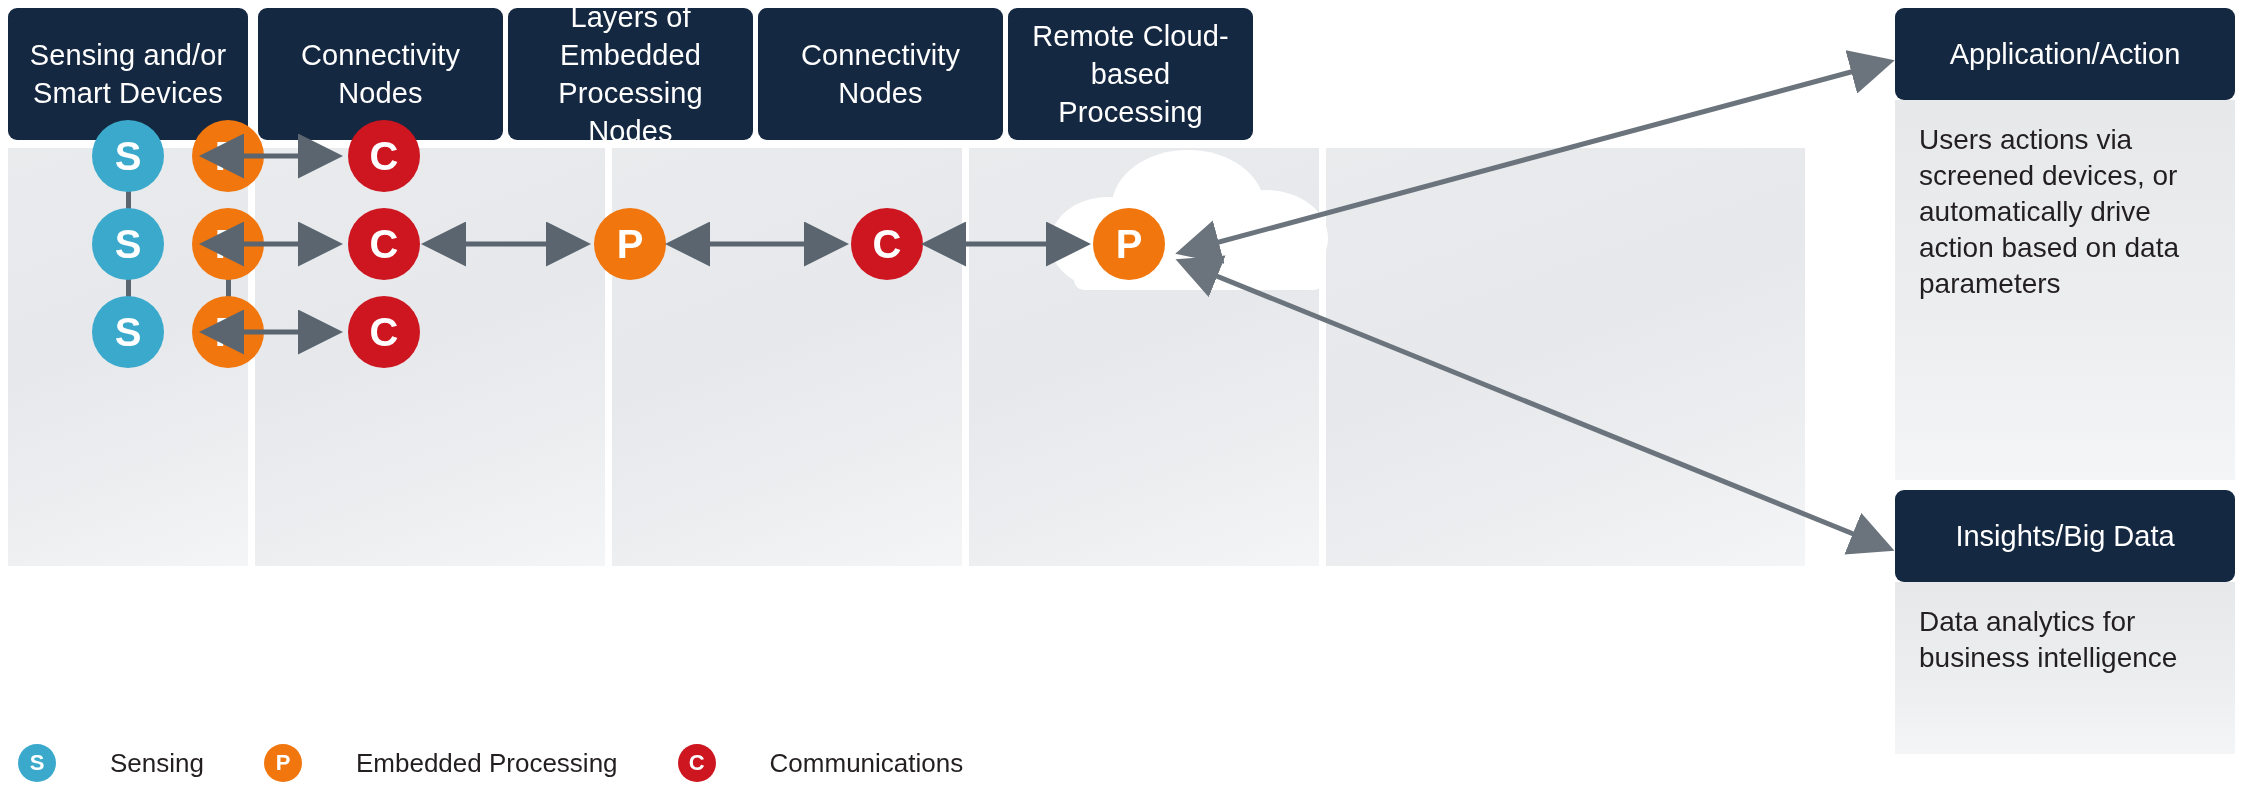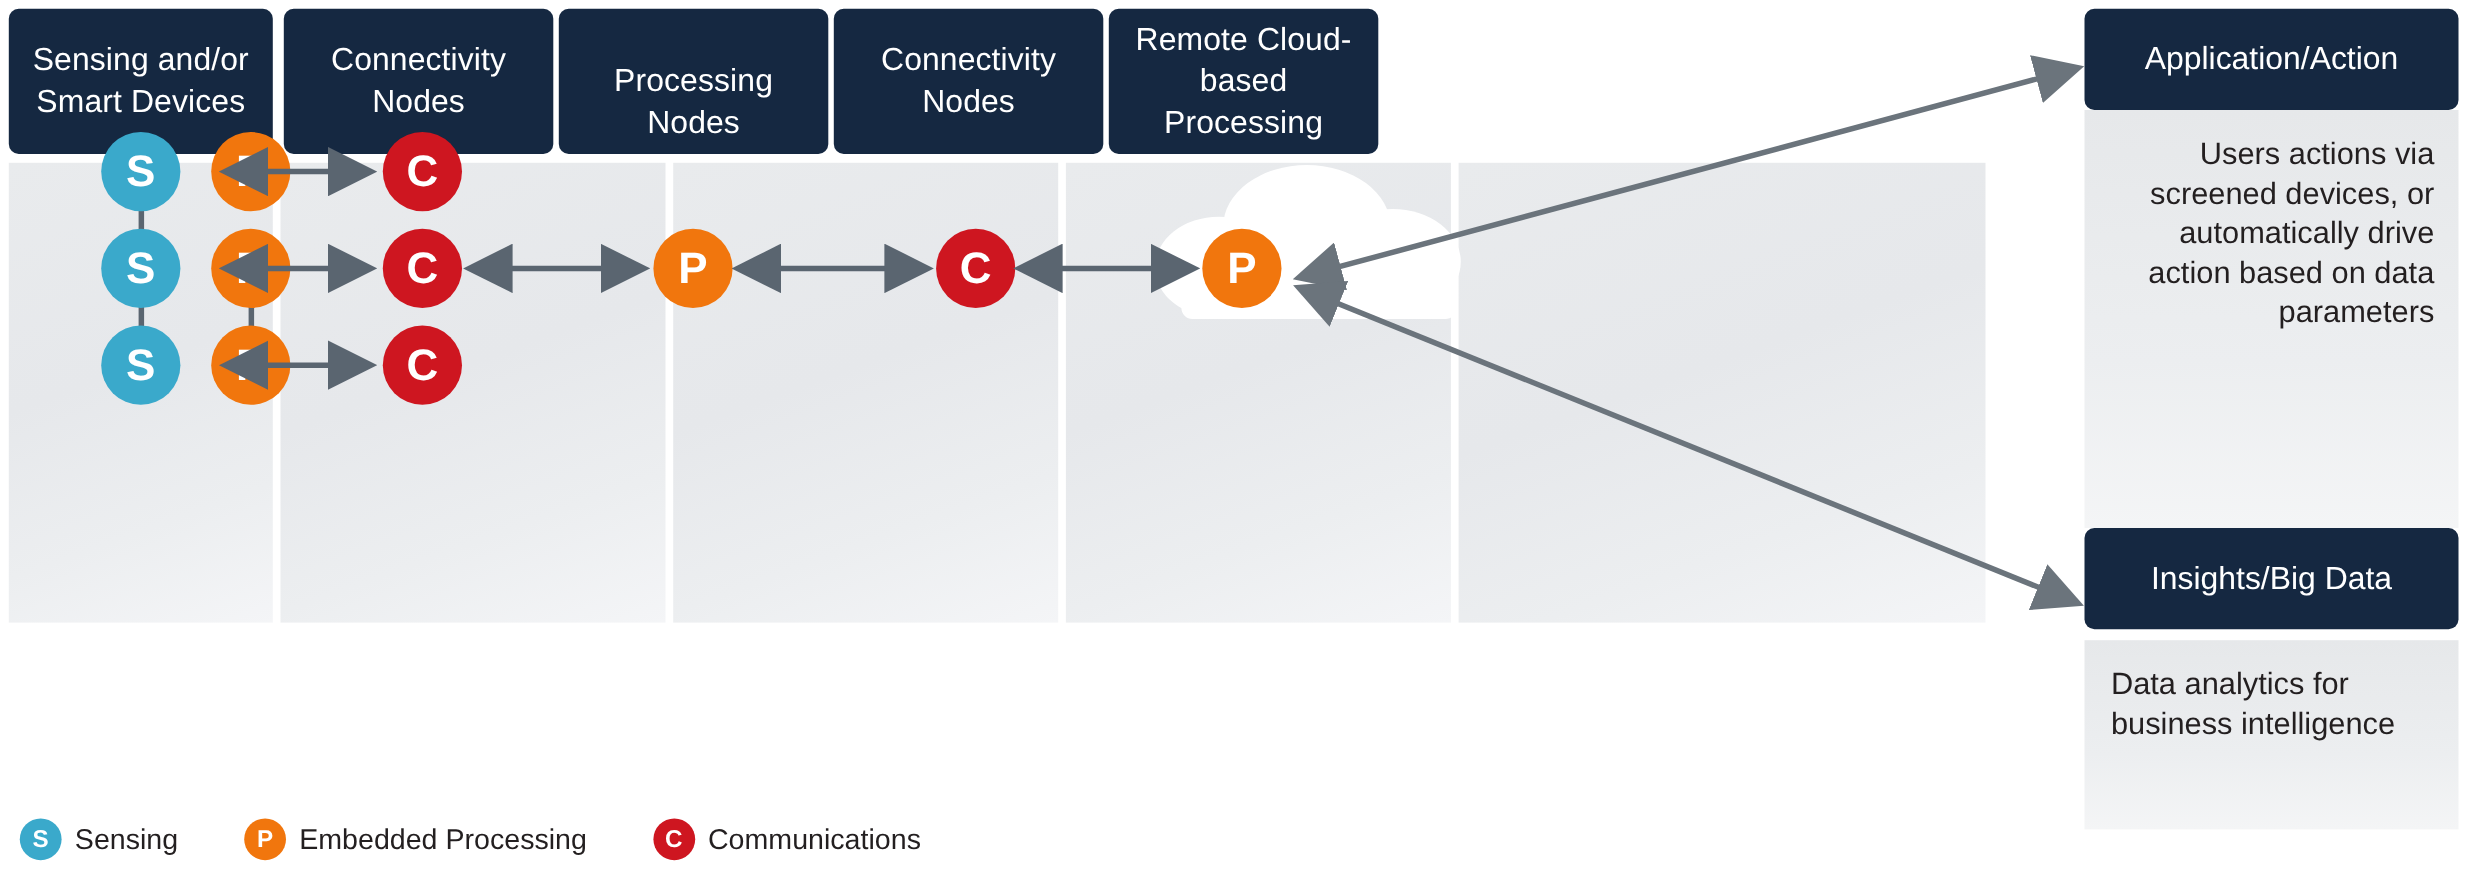--- a/index.html
+++ b/index.html
@@ -156,20 +156,21 @@
     font-weight: bold;
     font-size: 22px;
     margin-right: 12px;
   }
   .legend-dot.s { background: #3aa9cb; }
   .legend-dot.p { background: #f1760d; }
   .legend-dot.c { background: #ce1620; }
   .legend-label {
     font-size: 26px;
     color: #231f20;
+    margin-left: 42px;
   }
 
   svg.arrow-layer {
     position: absolute;
     left: 0;
     top: 0;
     overflow: visible;
     pointer-events: none;
     z-index: 5;
   }
@@ -187,21 +188,21 @@
     <div class="column-band" style="left:961px;width:350px;"></div>
     <div class="column-band" style="left:1318px;width:479px;"></div>
 
     <div class="header-box" style="left:0px;width:240px;">
       <span><span>Sensing and/or</span><br><span>Smart Devices</span></span>
     </div>
     <div class="header-box" style="left:250px;width:245px;">
       <span><span>Connectivity</span><br><span>Nodes</span></span>
     </div>
     <div class="header-box" style="left:500px;width:245px;">
-      <span><br><span>Processing Nodes</span></span>
+      <span><span>Layers of Embedded</span><br><span>Processing Nodes</span></span>
     </div>
     <div class="header-box" style="left:750px;width:245px;">
       <span><span>Connectivity</span><br><span>Nodes</span></span>
     </div>
     <div class="header-box" style="left:1000px;width:245px;">
       <span><span>Remote Cloud-based</span><br><span>Processing</span></span>
     </div>
 
     <svg id="cloud" width="320" height="190" viewBox="0 0 320 190" style="left:1030px;top:130px;">
       <g fill="#ffffff">
@@ -275,25 +276,25 @@
         <line x1="664" y1="236" x2="834" y2="236"></line>
         <line x1="920" y1="236" x2="1076" y2="236"></line>
       </g>
     </svg>
 
   </div>
 
   <div class="right-card-head" style="left:1895px;top:8px;width:340px;height:92px;">
     <span>Application/Action</span>
   </div>
-  <div class="right-card-body" style="left:1895px;top:100px;width:340px;height:380px;text-align:right;">
+  <div class="right-card-body" style="left:1895px;top:100px;width:340px;height:380px;">
     <span>Users actions via screened devices, or automatically drive action based on data parameters</span>
   </div>
 
-  <div class="right-card-head" style="left:1895px;top:480px;width:340px;height:92px;">
+  <div class="right-card-head" style="left:1895px;top:490px;width:340px;height:92px;">
     <span>Insights/Big Data</span>
   </div>
   <div class="right-card-body" style="left:1895px;top:582px;width:340px;height:172px;">
     <span>Data analytics for business intelligence</span>
   </div>
 
   <svg class="arrow-layer" width="2252" height="811">
     <defs>
       <marker id="dhead" markerWidth="9" markerHeight="9" refX="7.6" refY="4.5" orient="auto">
         <path d="M0,0 L9,4.5 L0,9 Z" fill="#6b747c"></path>

